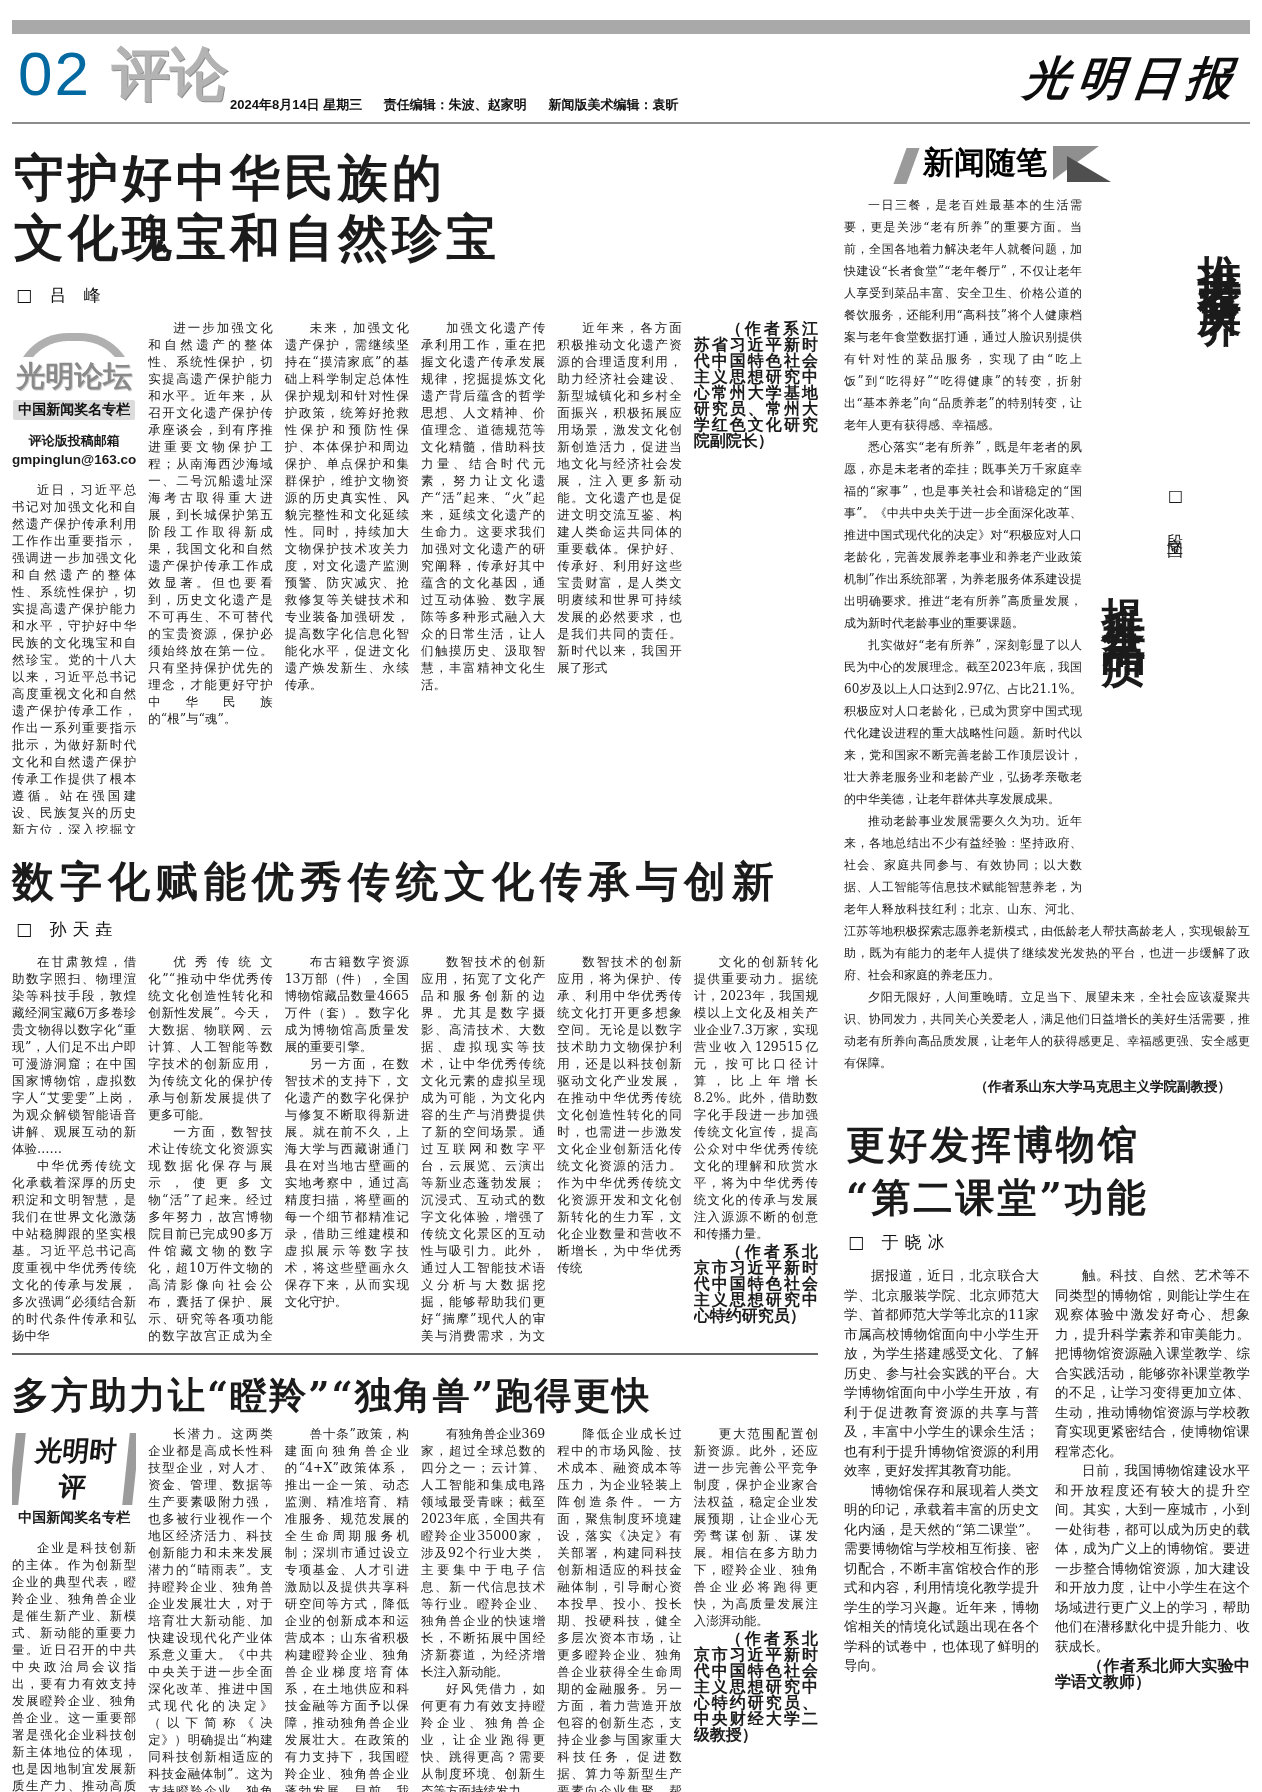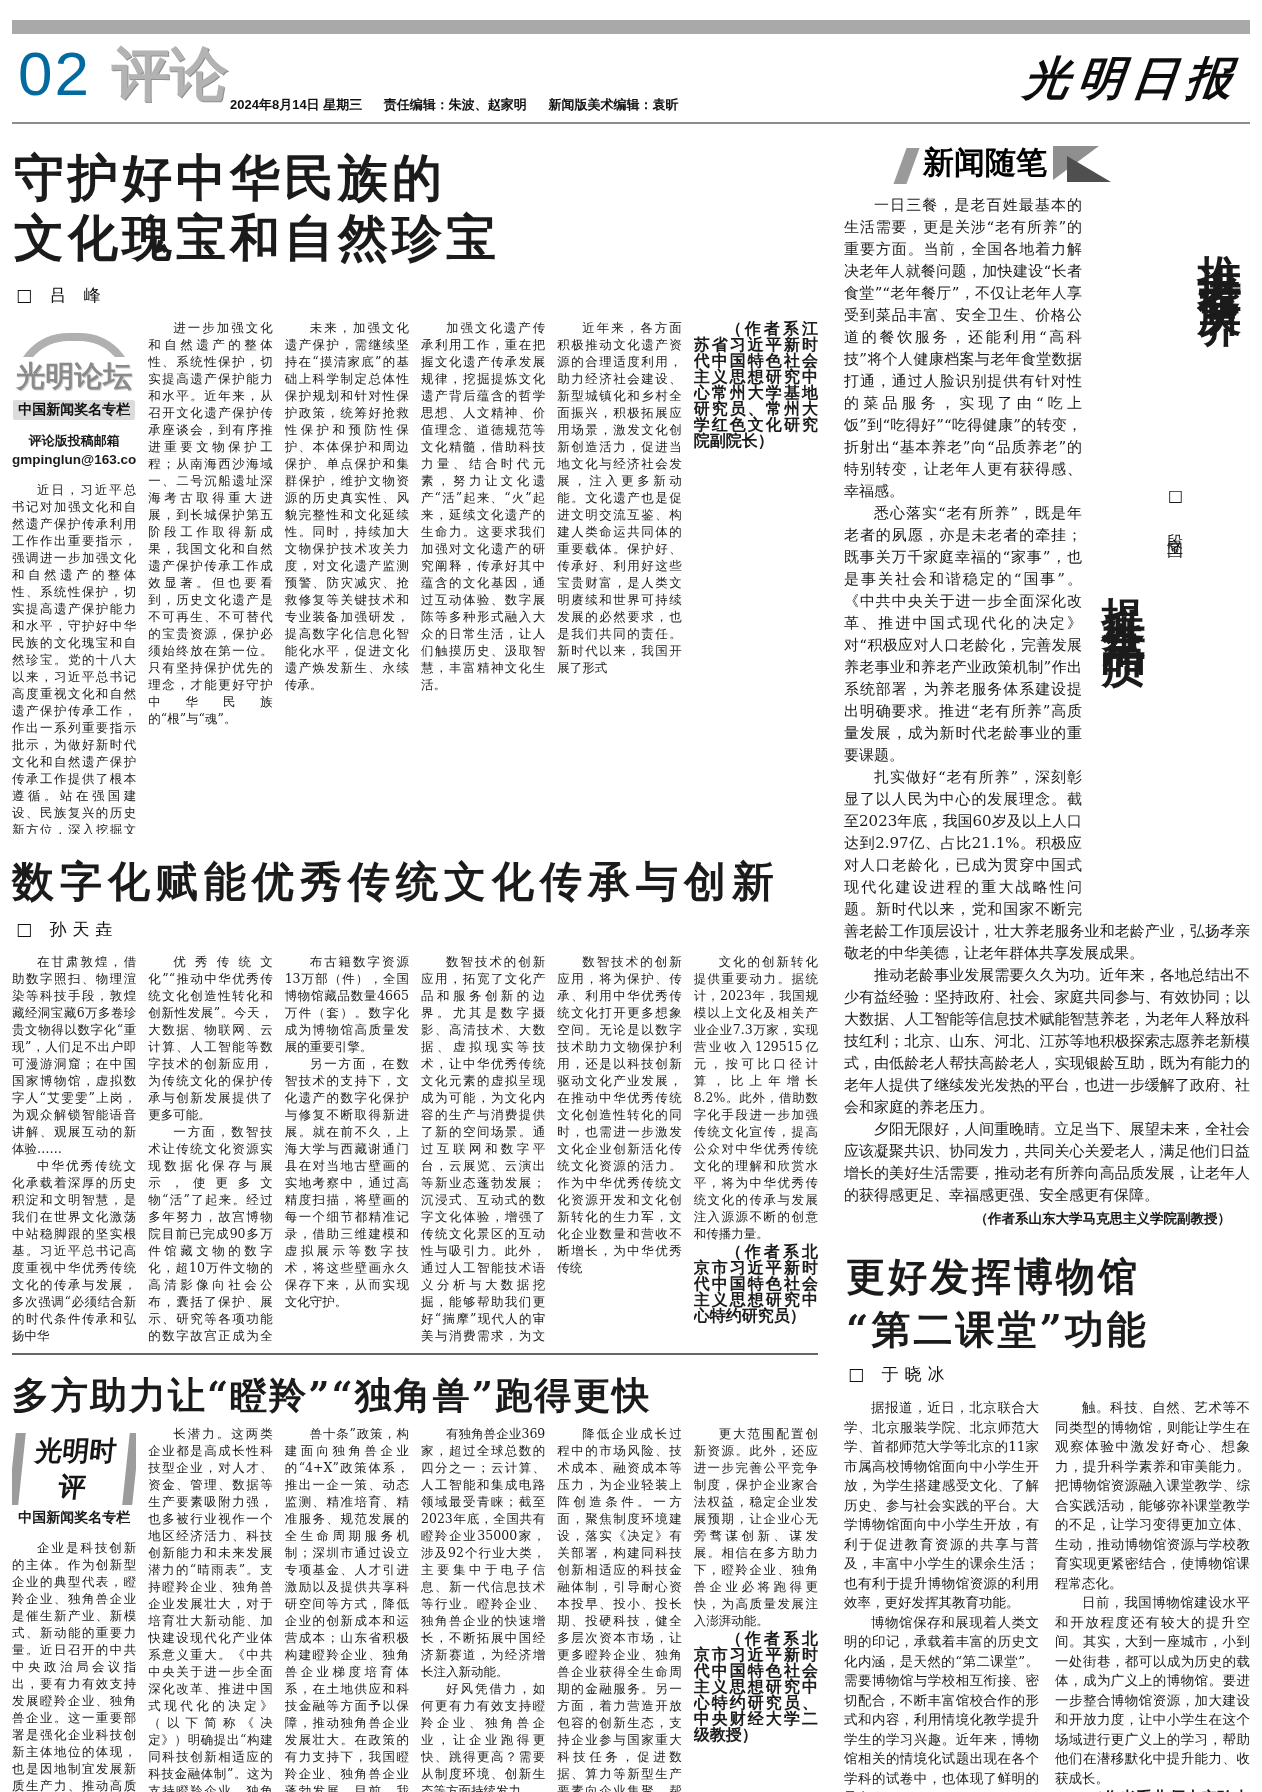--- a/index.html
+++ b/index.html
@@ -61,21 +61,21 @@
   .badge-fold{position:relative;width:62px;height:40px;margin-left:6px;}
   .badge-tri1{position:absolute;left:0;top:2px;width:0;height:0;
         border-left:46px solid #8f8f8f;border-bottom:34px solid transparent;}
   .badge-tri2{position:absolute;left:14px;top:12px;width:0;height:0;
         border-left:44px solid #4f4f4f;border-top:26px solid transparent;}
   .suibi-body{position:relative;}
   .vert-head{float:right;width:168px;height:726px;writing-mode:vertical-rl;}
   .vh-line1{font-size:44px;font-weight:bold;letter-spacing:9px;padding-top:26px;margin-left:6px;}
   .vh-author{font-size:16px;letter-spacing:5px;padding-top:292px;margin-left:10px;}
   .vh-line2{font-size:44px;font-weight:bold;letter-spacing:9px;padding-top:368px;margin-left:6px;}
-  .suibi-text{font-size:15px;line-height:22px;text-align:justify;}
+  .suibi-text{font-size:12px;line-height:22px;text-align:justify;}
   .suibi-text p{margin:0;text-indent:2em;}
   .suibi-attr{clear:none;text-align:right;font-family:"Liberation Sans",sans-serif;font-weight:bold;
         font-size:13.5px;margin:4px 19px 0 0;}
   
   .museum{margin-top:22px;clear:both;}
   h2.mtitle{margin:6px 0 6px 2px;font-size:39px;line-height:1.35;letter-spacing:3px;font-weight:bold;}
   .mcols{display:flex;gap:16px;margin-top:10px;}
   .mcols .col{height:586px;}
   .mcols .coltext{font-size:13.5px;line-height:19.5px;}
 </style>

